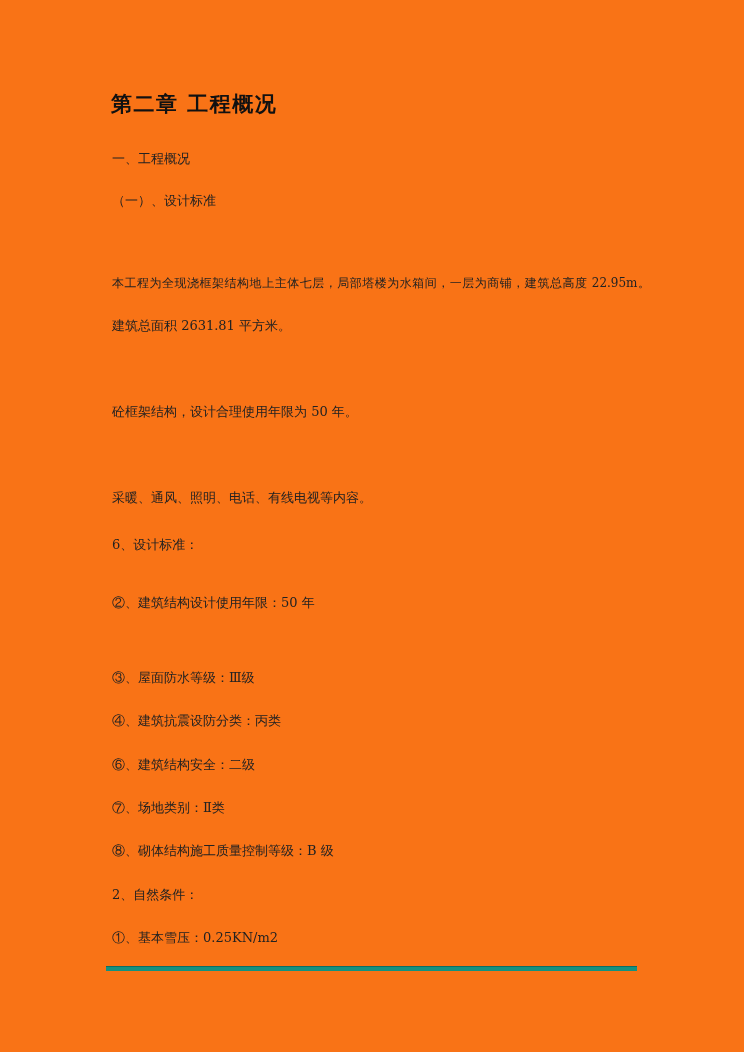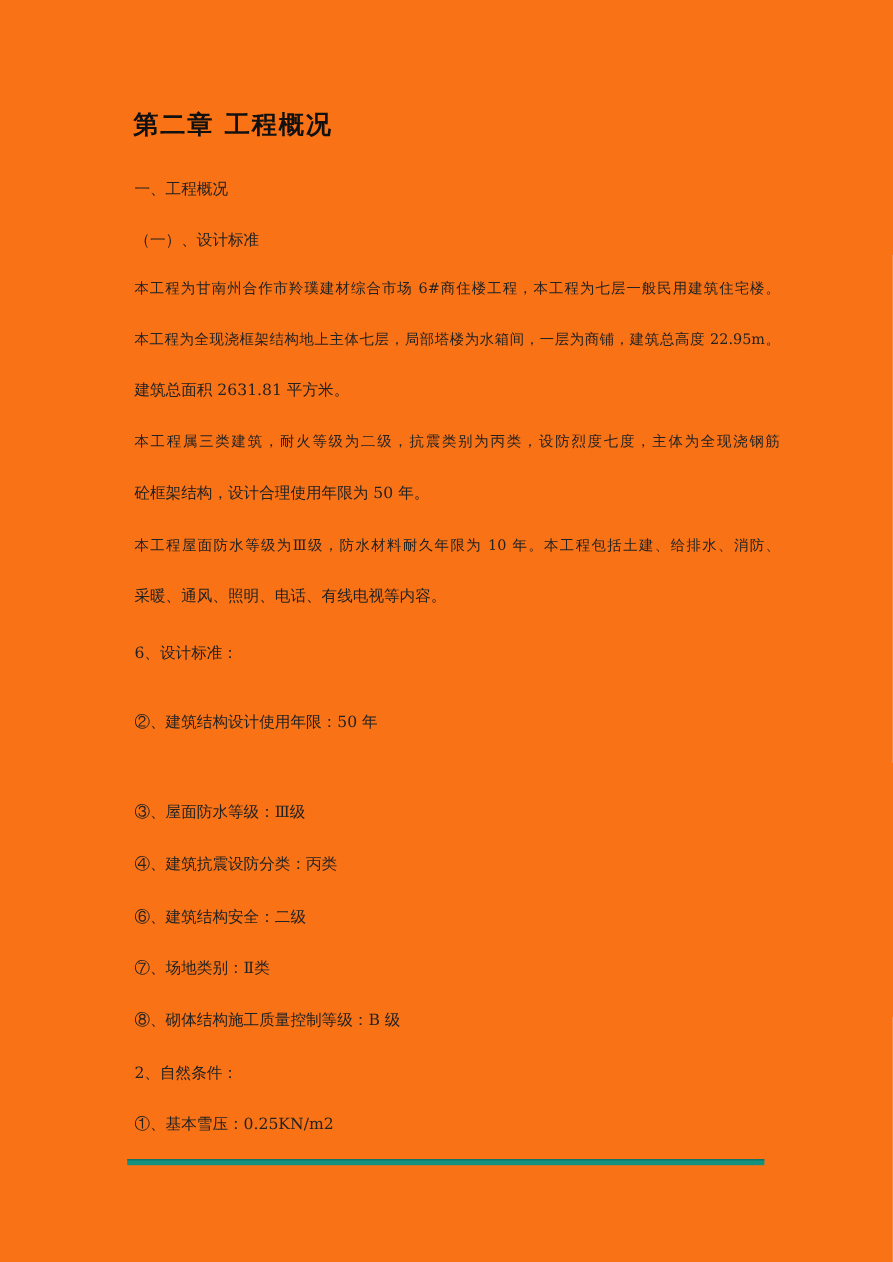--- a/index.html
+++ b/index.html
@@ -61,31 +61,28 @@
 <body>
 
 <div class="page">
 
   <div class="chapter-title">第二章  工程概况</div>
 
   <div class="line" style="top:150px">一、工程概况</div>
 
   <div class="line" style="top:192px">（一）、设计标准</div>
 
-  <div class="line full" style="top:232px">本工程为甘南州合作市羚璞建材综合市场 6#商住楼工程，本工程为七层一般民用建筑住宅楼。</div>
 
   <div class="line full" style="top:275px">本工程为全现浇框架结构地上主体七层，局部塔楼为水箱间，一层为商铺，建筑总高度 22.95m。</div>
 
   <div class="line" style="top:317px">建筑总面积 2631.81 平方米。</div>
 
-  <div class="line full" style="top:360px">本工程属三类建筑，耐火等级为二级，抗震类别为丙类，设防烈度七度，主体为全现浇钢筋</div>
 
   <div class="line" style="top:403px">砼框架结构，设计合理使用年限为 50 年。</div>
 
-  <div class="line full" style="top:446px">本工程屋面防水等级为Ⅲ级，防水材料耐久年限为 10 年。本工程包括土建、给排水、消防、</div>
 
   <div class="line" style="top:489px">采暖、通风、照明、电话、有线电视等内容。</div>
 
   <div class="line" style="top:536px">6、设计标准：</div>
 
 
   <div class="line" style="top:594px">②、建筑结构设计使用年限：50 年</div>
 
   <div class="line" style="top:669px">③、屋面防水等级：Ⅲ级</div>
 

